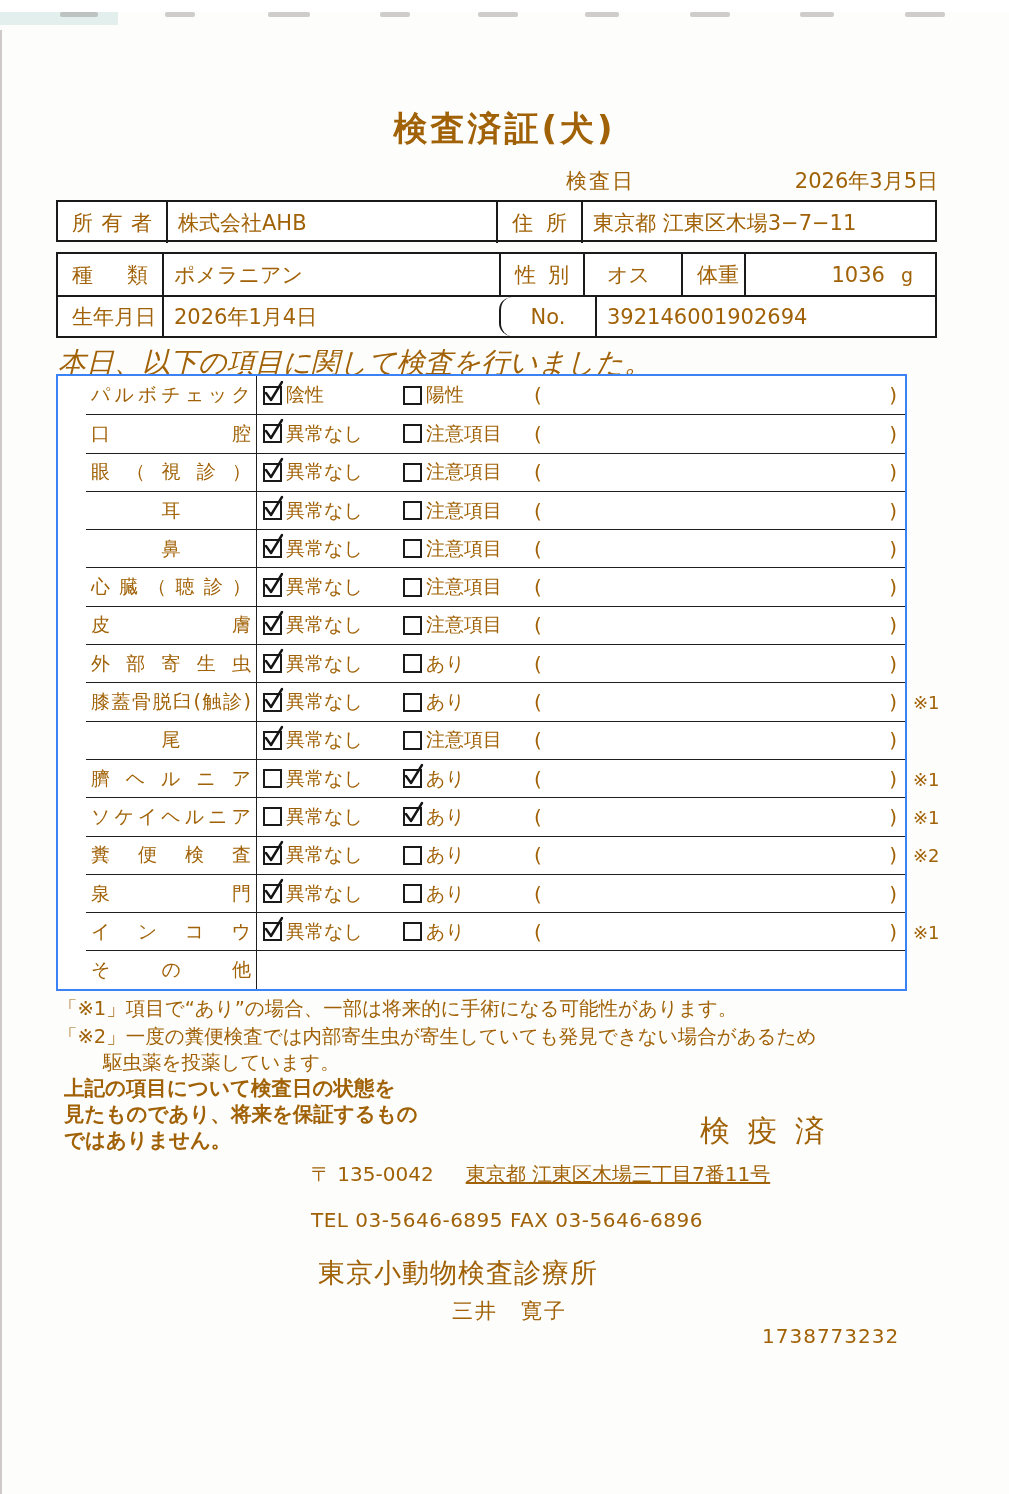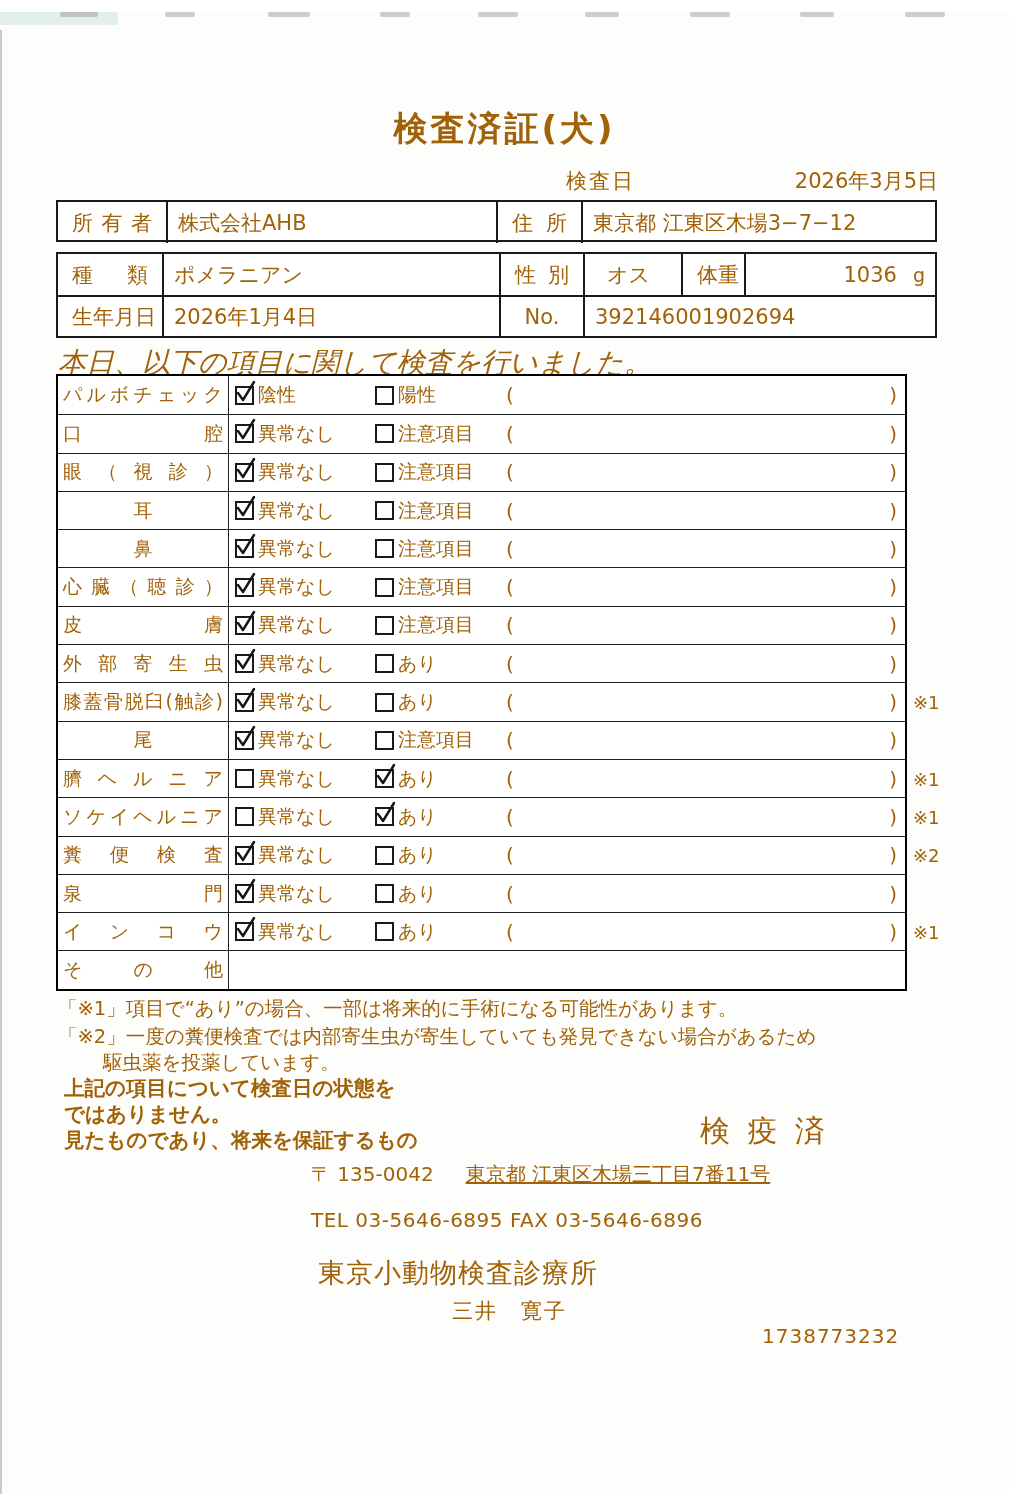--- a/index.html
+++ b/index.html
@@ -33,30 +33,30 @@
   .hval{padding-left:10px;}
   .w-ownerlbl{width:108px;}
   .w-ownerval{width:330px;}
   .w-addrlbl{width:85px;}
   .w-addrval{flex:1;}
   .w-kindlbl{width:104px;}
   .w-kindval{width:337px;}
   .w-sexlbl{width:84px;}
   .w-sexval{width:98px;padding-left:12px;}
   .w-wtlbl{width:63px;}
-  .w-wtval{flex:1;justify-content:flex-end;padding-right:10px;}
-  .w-nolbl{width:84px;}
+  .w-wtval{flex:1;justify-content:flex-end;padding-right:22px;}
+  .w-nolbl{width:96px;border-radius:13px;}
   .w-noval{flex:1;}
   .unit{margin-left:16px;font-size:19px;}
   
   .intro{position:absolute;left:58px;top:332px;font-size:28px;font-style:italic;}
   
   .exam-table{
     position:absolute;left:56px;top:362px;width:851px;
-    border:2px solid #000000;box-sizing:border-box;background:#fff;
+    border:2px solid #3b82f6;box-sizing:border-box;background:#fff;padding-left:28px;
   }
   .trow{position:relative;display:flex;height:38.3px;box-sizing:border-box;}
   .trow+.trow{border-top:1.5px solid #1f1f1f;}
   .tlbl{width:171px;border-right:1.5px solid #1f1f1f;box-sizing:border-box;display:flex;align-items:center;}
   .tlbl-in{display:block;width:100%;padding:0 5px;font-size:19px;text-align:justify;text-align-last:justify;white-space:nowrap;overflow:hidden;}
   .tlbl-in.c{text-align-last:center;}
   .tcell{flex:1;position:relative;font-size:19px;}
   .opt{position:absolute;top:50%;transform:translateY(-50%);display:flex;align-items:center;white-space:nowrap;}
   .opt0{left:6px;}
   .opt1{left:146px;}
@@ -116,21 +116,21 @@
       <div class="hcell w-ownerlbl">
           <span class="hlbl-in">所有者</span>
         </div>
       <div class="hcell bl w-ownerval">
           <span class="hval">株式会社AHB</span>
         </div>
       <div class="hcell bl w-addrlbl">
           <span class="hlbl-in">住所</span>
         </div>
       <div class="hcell bl w-addrval">
-          <span class="hval">東京都 江東区木場3−7−12</span>
+          <span class="hval">東京都 江東区木場3−7−11</span>
         </div>
     </div>
   </div>
 
   <div class="tbl tbl2">
     <div class="hrow">
       <div class="hcell w-kindlbl">
           <span class="hlbl-in">種類</span>
         </div>
       <div class="hcell bl w-kindval">
@@ -496,22 +496,22 @@
         <div class="tcell"></div>
       </div>
     </div>
 
   <div class="fn1">「※1」項目で“あり”の場合、一部は将来的に手術になる可能性があります。</div>
   <div class="fn2a">「※2」一度の糞便検査では内部寄生虫が寄生していても発見できない場合があるため</div>
   <div class="fn2b">駆虫薬を投薬しています。</div>
 
   <div class="statement">
     <div>上記の項目について検査日の状態を</div>
+    <div>見たものであり、将来を保証するもの</div>
     <div>ではありません。</div>
-    <div>見たものであり、将来を保証するもの</div>
   </div>
   <div class="stamp">検 疫 済</div>
 
   <div class="postal-line">
     <span>〒 135-0042</span><span class="addr2">東京都 江東区木場三丁目7番11号</span>
   </div>
   <div class="tel-line">TEL 03-5646-6895  FAX 03-5646-6896</div>
   <div class="clinic">東京小動物検査診療所</div>
   <div class="examiner">三井　寛子</div>
   <div class="serial">1738773232</div>

